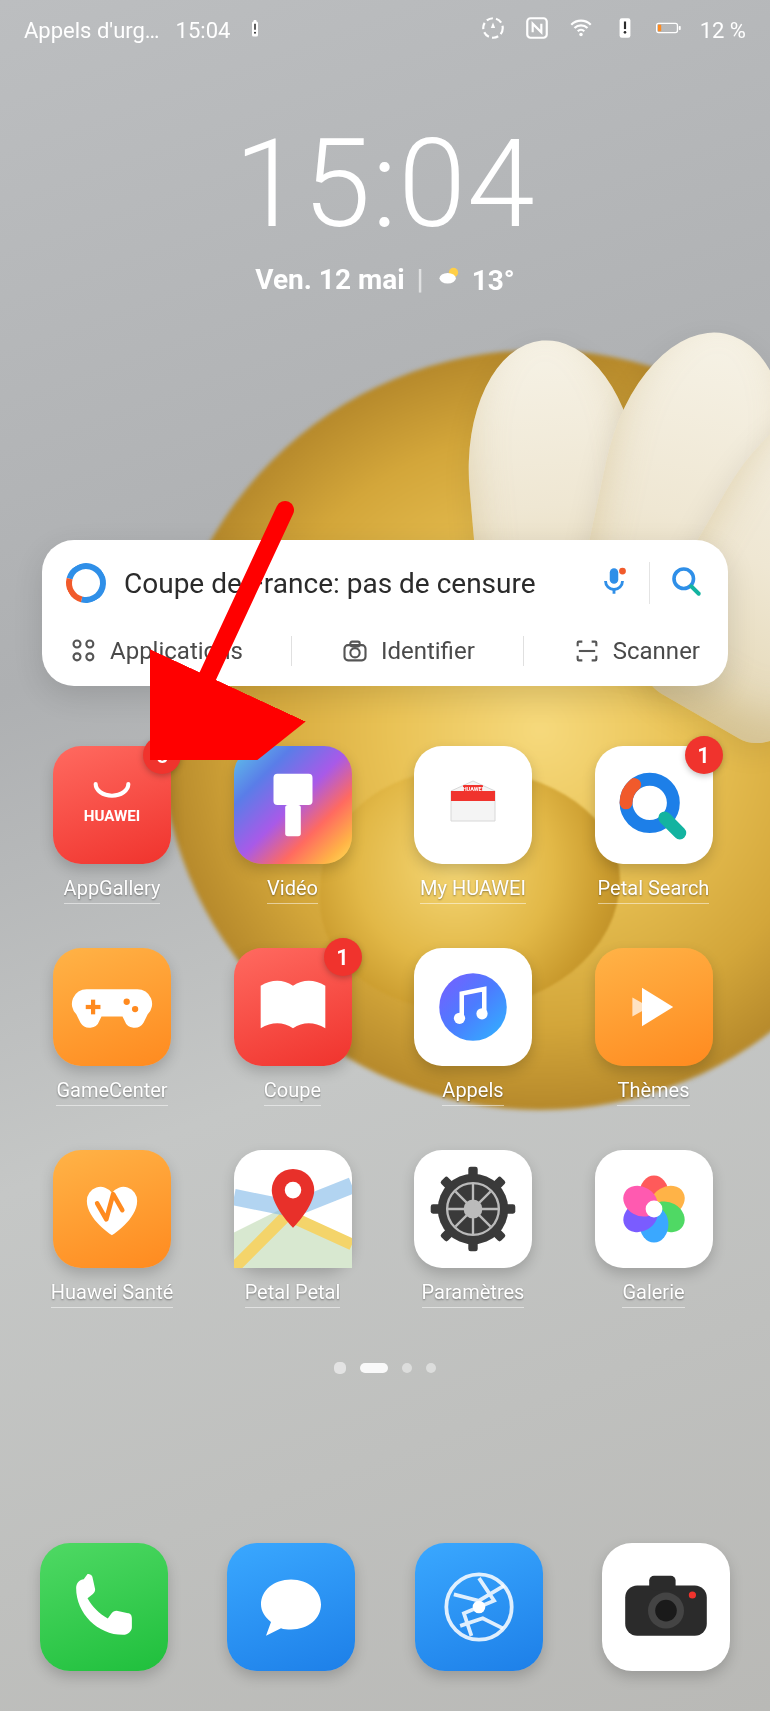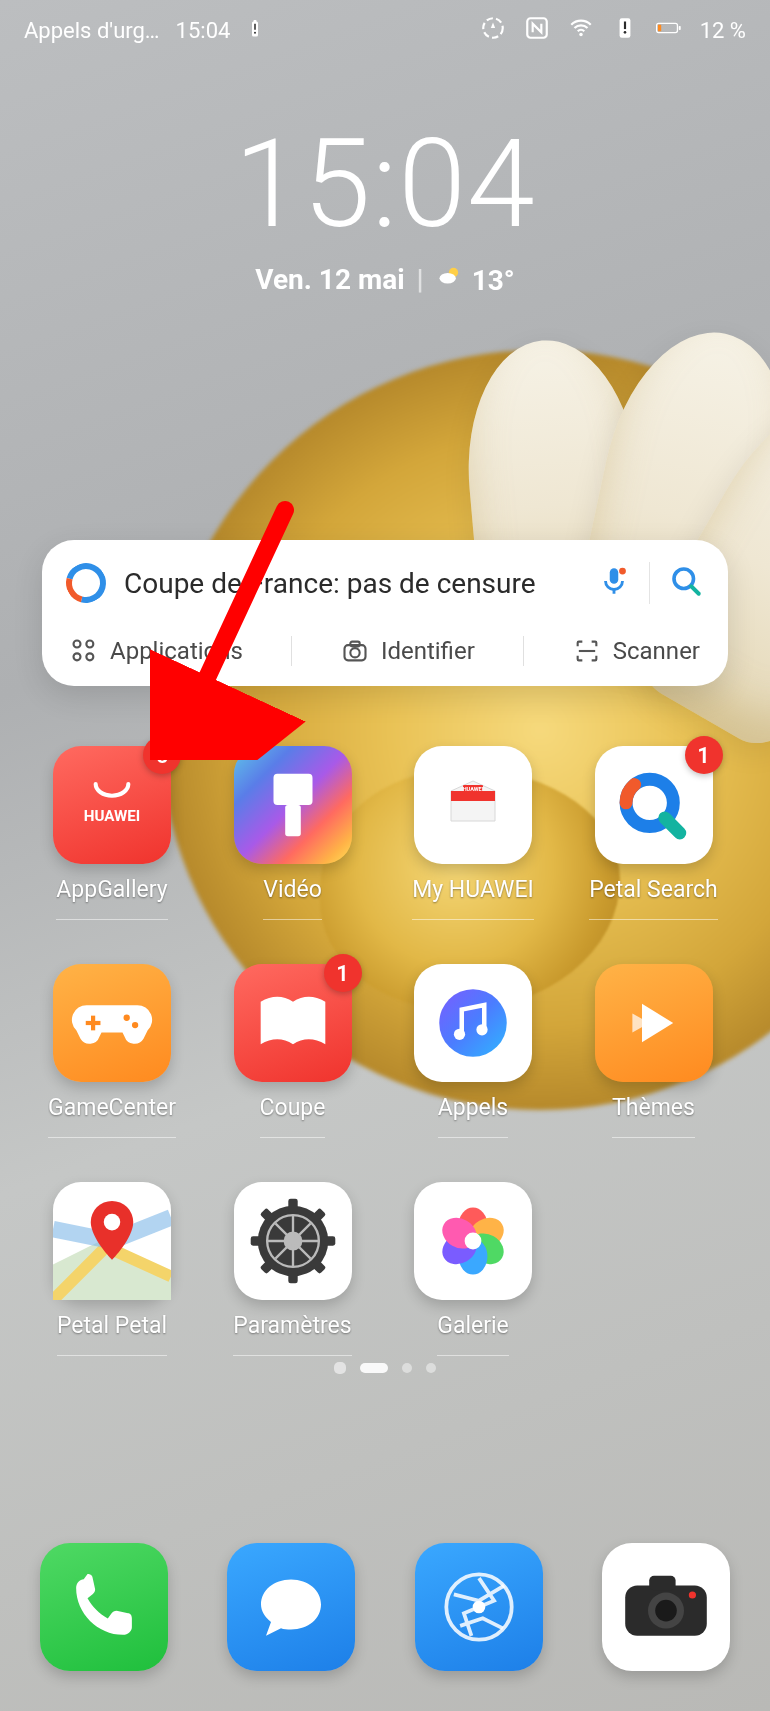--- a/index.html
+++ b/index.html
@@ -27,21 +27,21 @@
 .search-text{flex:1;font-size:28px;color:#2b2b2b}
 .mic-icon svg{width:34px;height:34px}
 .sep-v{width:1px;height:42px;background:#e4e4e4}
 .mag-icon svg{width:36px;height:36px}
 .search-sub{display:flex;align-items:center;justify-content:space-between;margin-top:22px;padding:6px 10px 12px}
 .sub-item{display:flex;align-items:center;gap:12px;color:#4a4a4a;font-size:24px}
 .sub-item svg{width:28px;height:28px}
 .sub-sep{width:1px;height:30px;background:#e0e0e0}
 .apps{position:absolute;top:746px;left:0;right:0;padding:0 34px;display:grid;grid-template-columns:repeat(4,1fr);column-gap:20px;row-gap:44px}
 .app{display:flex;flex-direction:column;align-items:center;gap:12px;width:156px}
-.label{color:#fff;font-size:23px;text-shadow:0 1px 2px rgba(0,0,0,.4);white-space:nowrap;max-width:168px;overflow:hidden;text-overflow:ellipsis;border-bottom:1px solid rgba(255,255,255,.5);padding-bottom:16px}
+.label{color:#fff;font-size:20px;text-shadow:0 1px 2px rgba(0,0,0,.4);white-space:nowrap;max-width:168px;overflow:hidden;text-overflow:ellipsis;border-bottom:1px solid rgba(255,255,255,.5);padding-bottom:3px}
 .tile{position:relative;width:118px;height:118px;border-radius:28px;box-shadow:0 6px 14px rgba(0,0,0,.18)}
 .badge{position:absolute;top:-10px;right:-10px;min-width:38px;height:38px;border-radius:19px;background:#f0332d;color:#fff;display:flex;align-items:center;justify-content:center;font-size:22px;font-weight:600;border:3px solid rgba(255,255,255,.0);box-shadow:0 2px 6px rgba(0,0,0,.25)}
 .page-dots{position:absolute;top:1362px;left:0;right:0;display:flex;justify-content:center;gap:14px;align-items:center}
 .dot{width:10px;height:10px;border-radius:5px;background:#fff;opacity:.45}
 .dot.house{width:12px;height:12px;opacity:.55}
 .dot.active{width:28px;opacity:.9}
 .dock{position:absolute;bottom:40px;left:40px;right:40px;display:flex;justify-content:space-between}
 .dock .tile{width:128px;height:128px;border-radius:30px}
 .arrow{position:absolute;top:500px;left:150px;pointer-events:none}
 .arrow svg{width:180px;height:260px}
@@ -259,20 +259,29 @@
     <div class="app">
       <div class="tile bg-orange">
         <svg width="72" height="72" viewBox="0 0 60 60">
             <path d="M20 14l26 16-26 16z" fill="#fff"></path>
             <path d="M12 22l14 8-14 8z" fill="#fff" opacity=".7"></path>
           </svg>
       </div>
       <div class="label">Thèmes</div>
     </div>
 
+    <div class="app">
+      <div class="tile bg-orange">
+        <svg width="80" height="80" viewBox="0 0 70 70">
+            <path d="M35 58s-22-14-22-30a12 12 0 0122-7 12 12 0 0122 7c0 16-22 30-22 30z" fill="#fff"></path>
+            <path d="M22 30l8 14 6-22 8 14" fill="none" stroke="#ff8a1f" stroke-width="4" stroke-linecap="round" stroke-linejoin="round"></path>
+          </svg>
+      </div>
+      <div class="label">Huawei Santé</div>
+    </div>
     <div class="app">
       <div class="tile bg-white">
         <svg width="118" height="118" viewBox="0 0 100 100">
             <path d="M0 70l40-20 60 30V100H0z" fill="#d8e8d0"></path>
             <path d="M0 100l45-45 55 25" fill="none" stroke="#f4d46a" stroke-width="10"></path>
             <path d="M0 40l50 10L100 30" fill="none" stroke="#7fb8e8" stroke-width="14" opacity=".6"></path>
             <path d="M50 16a18 18 0 00-18 18c0 14 18 32 18 32s18-18 18-32a18 18 0 00-18-18z" fill="#e8302a"></path>
             <circle cx="50" cy="34" r="7" fill="#fff"></circle>
           </svg>
       </div>

